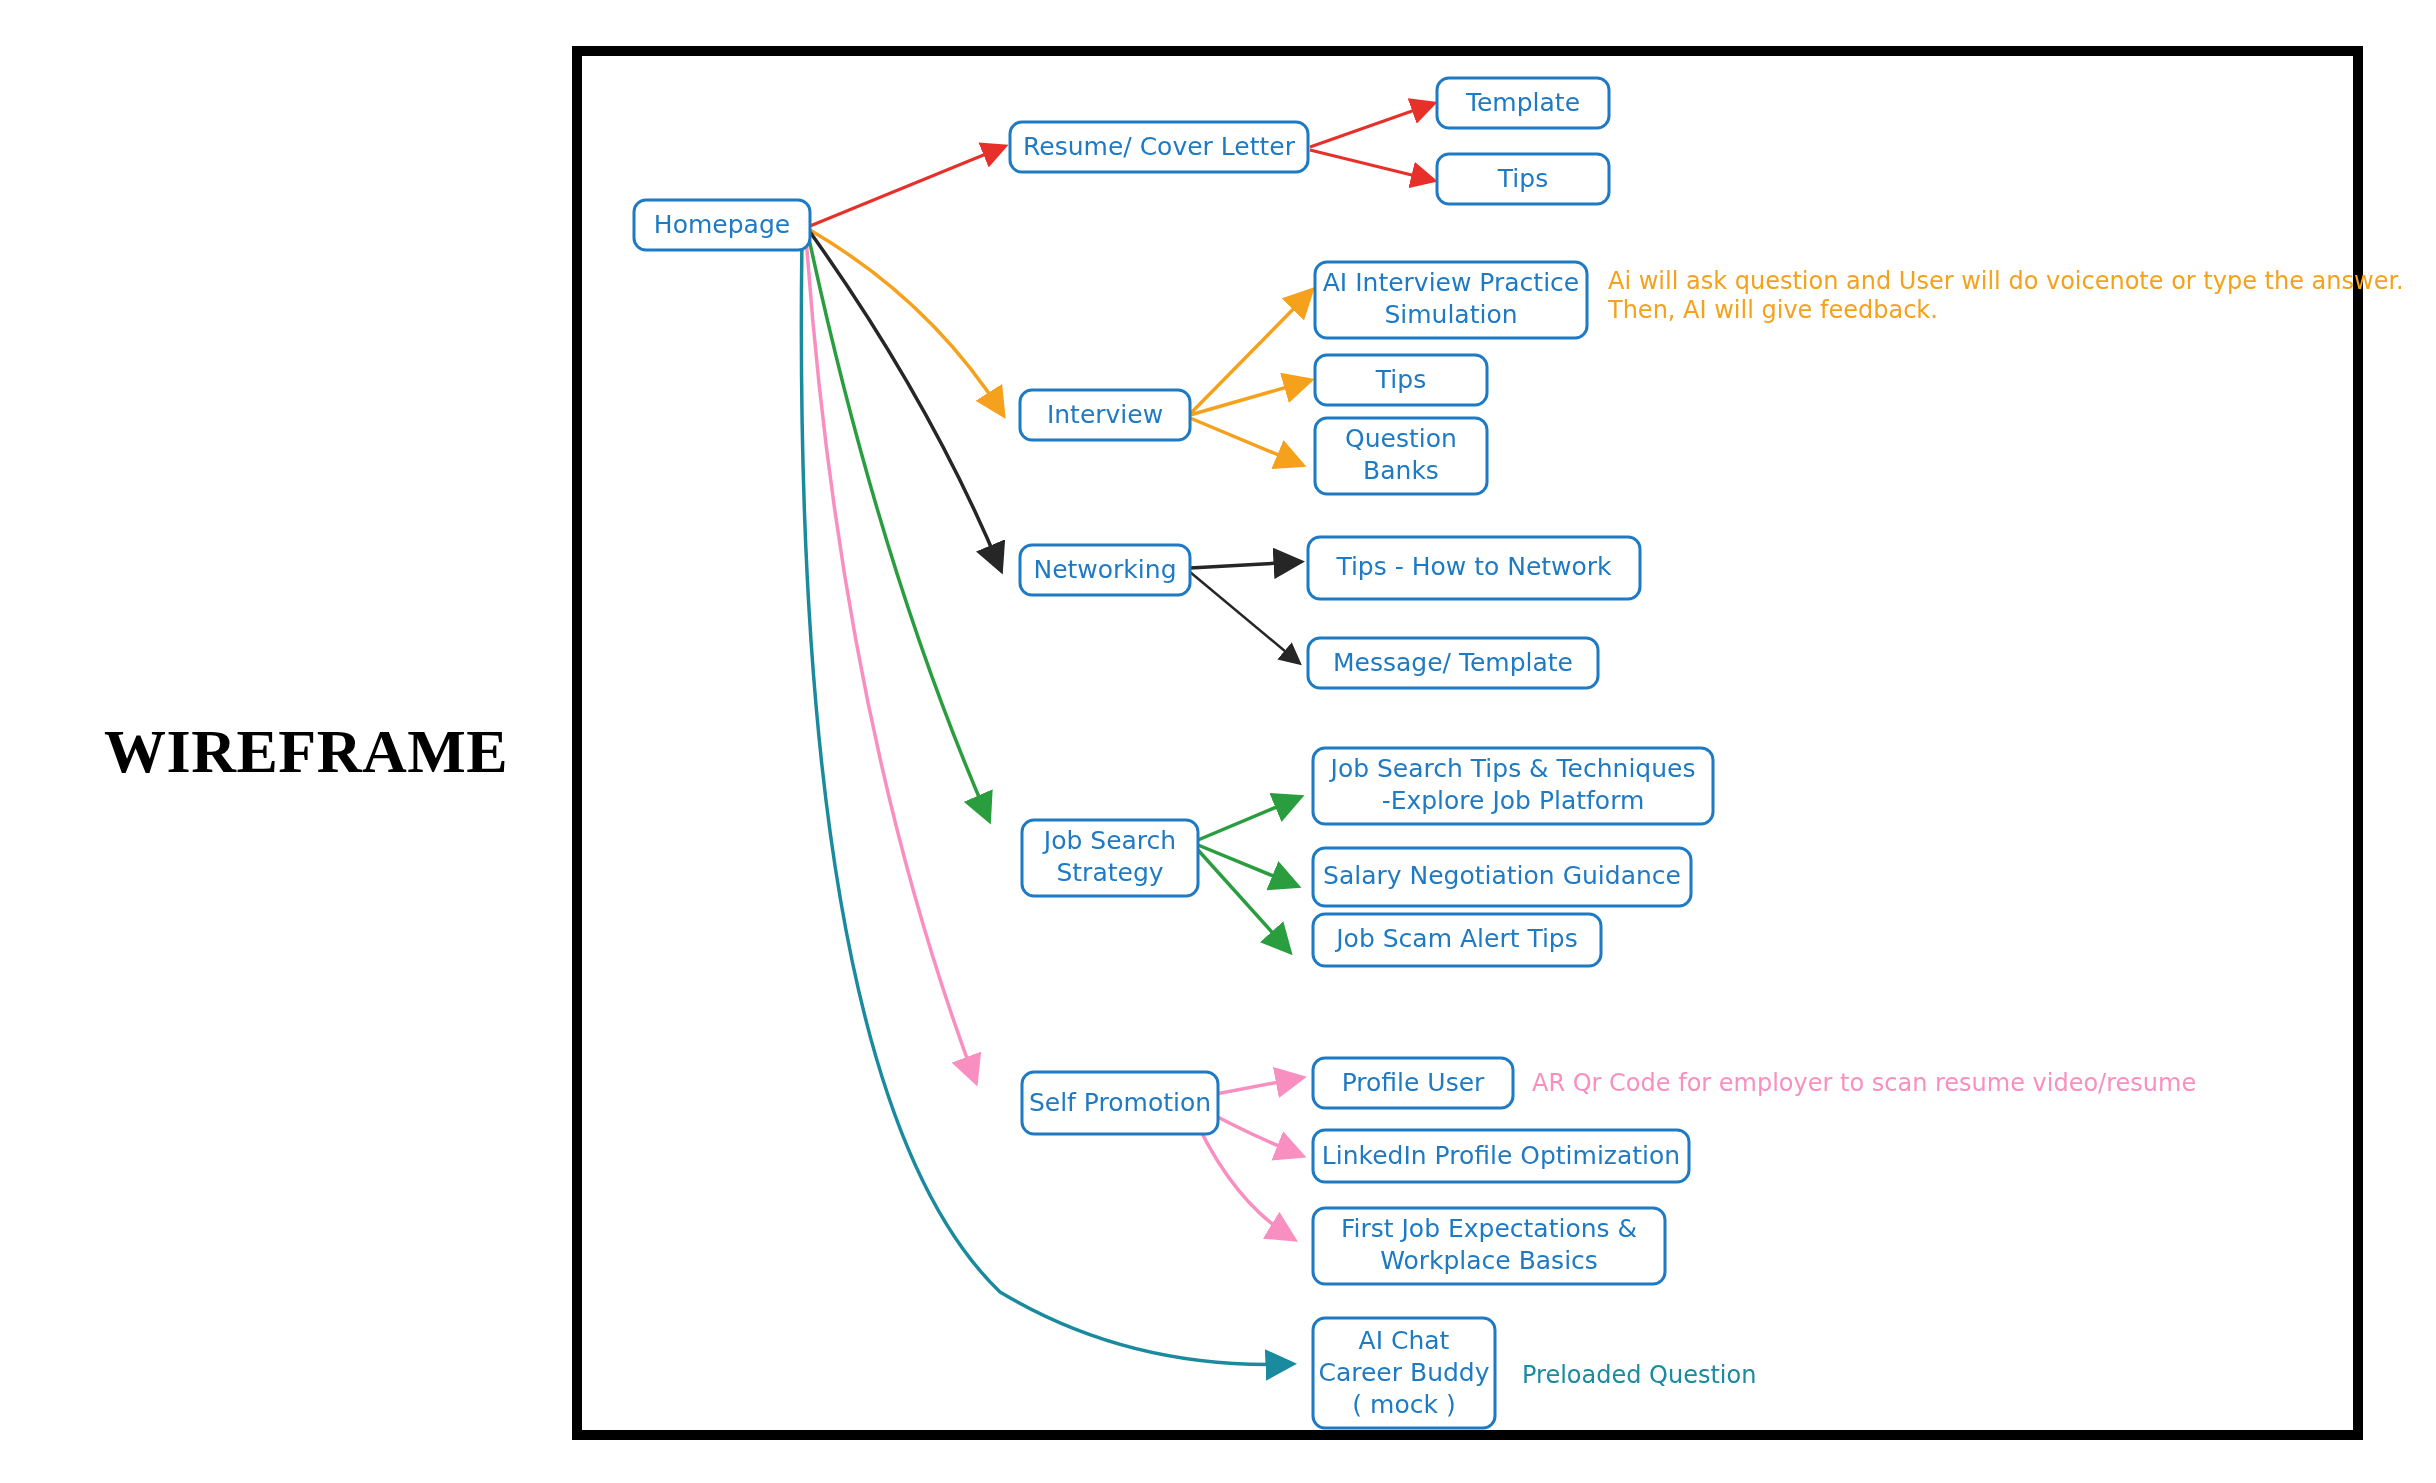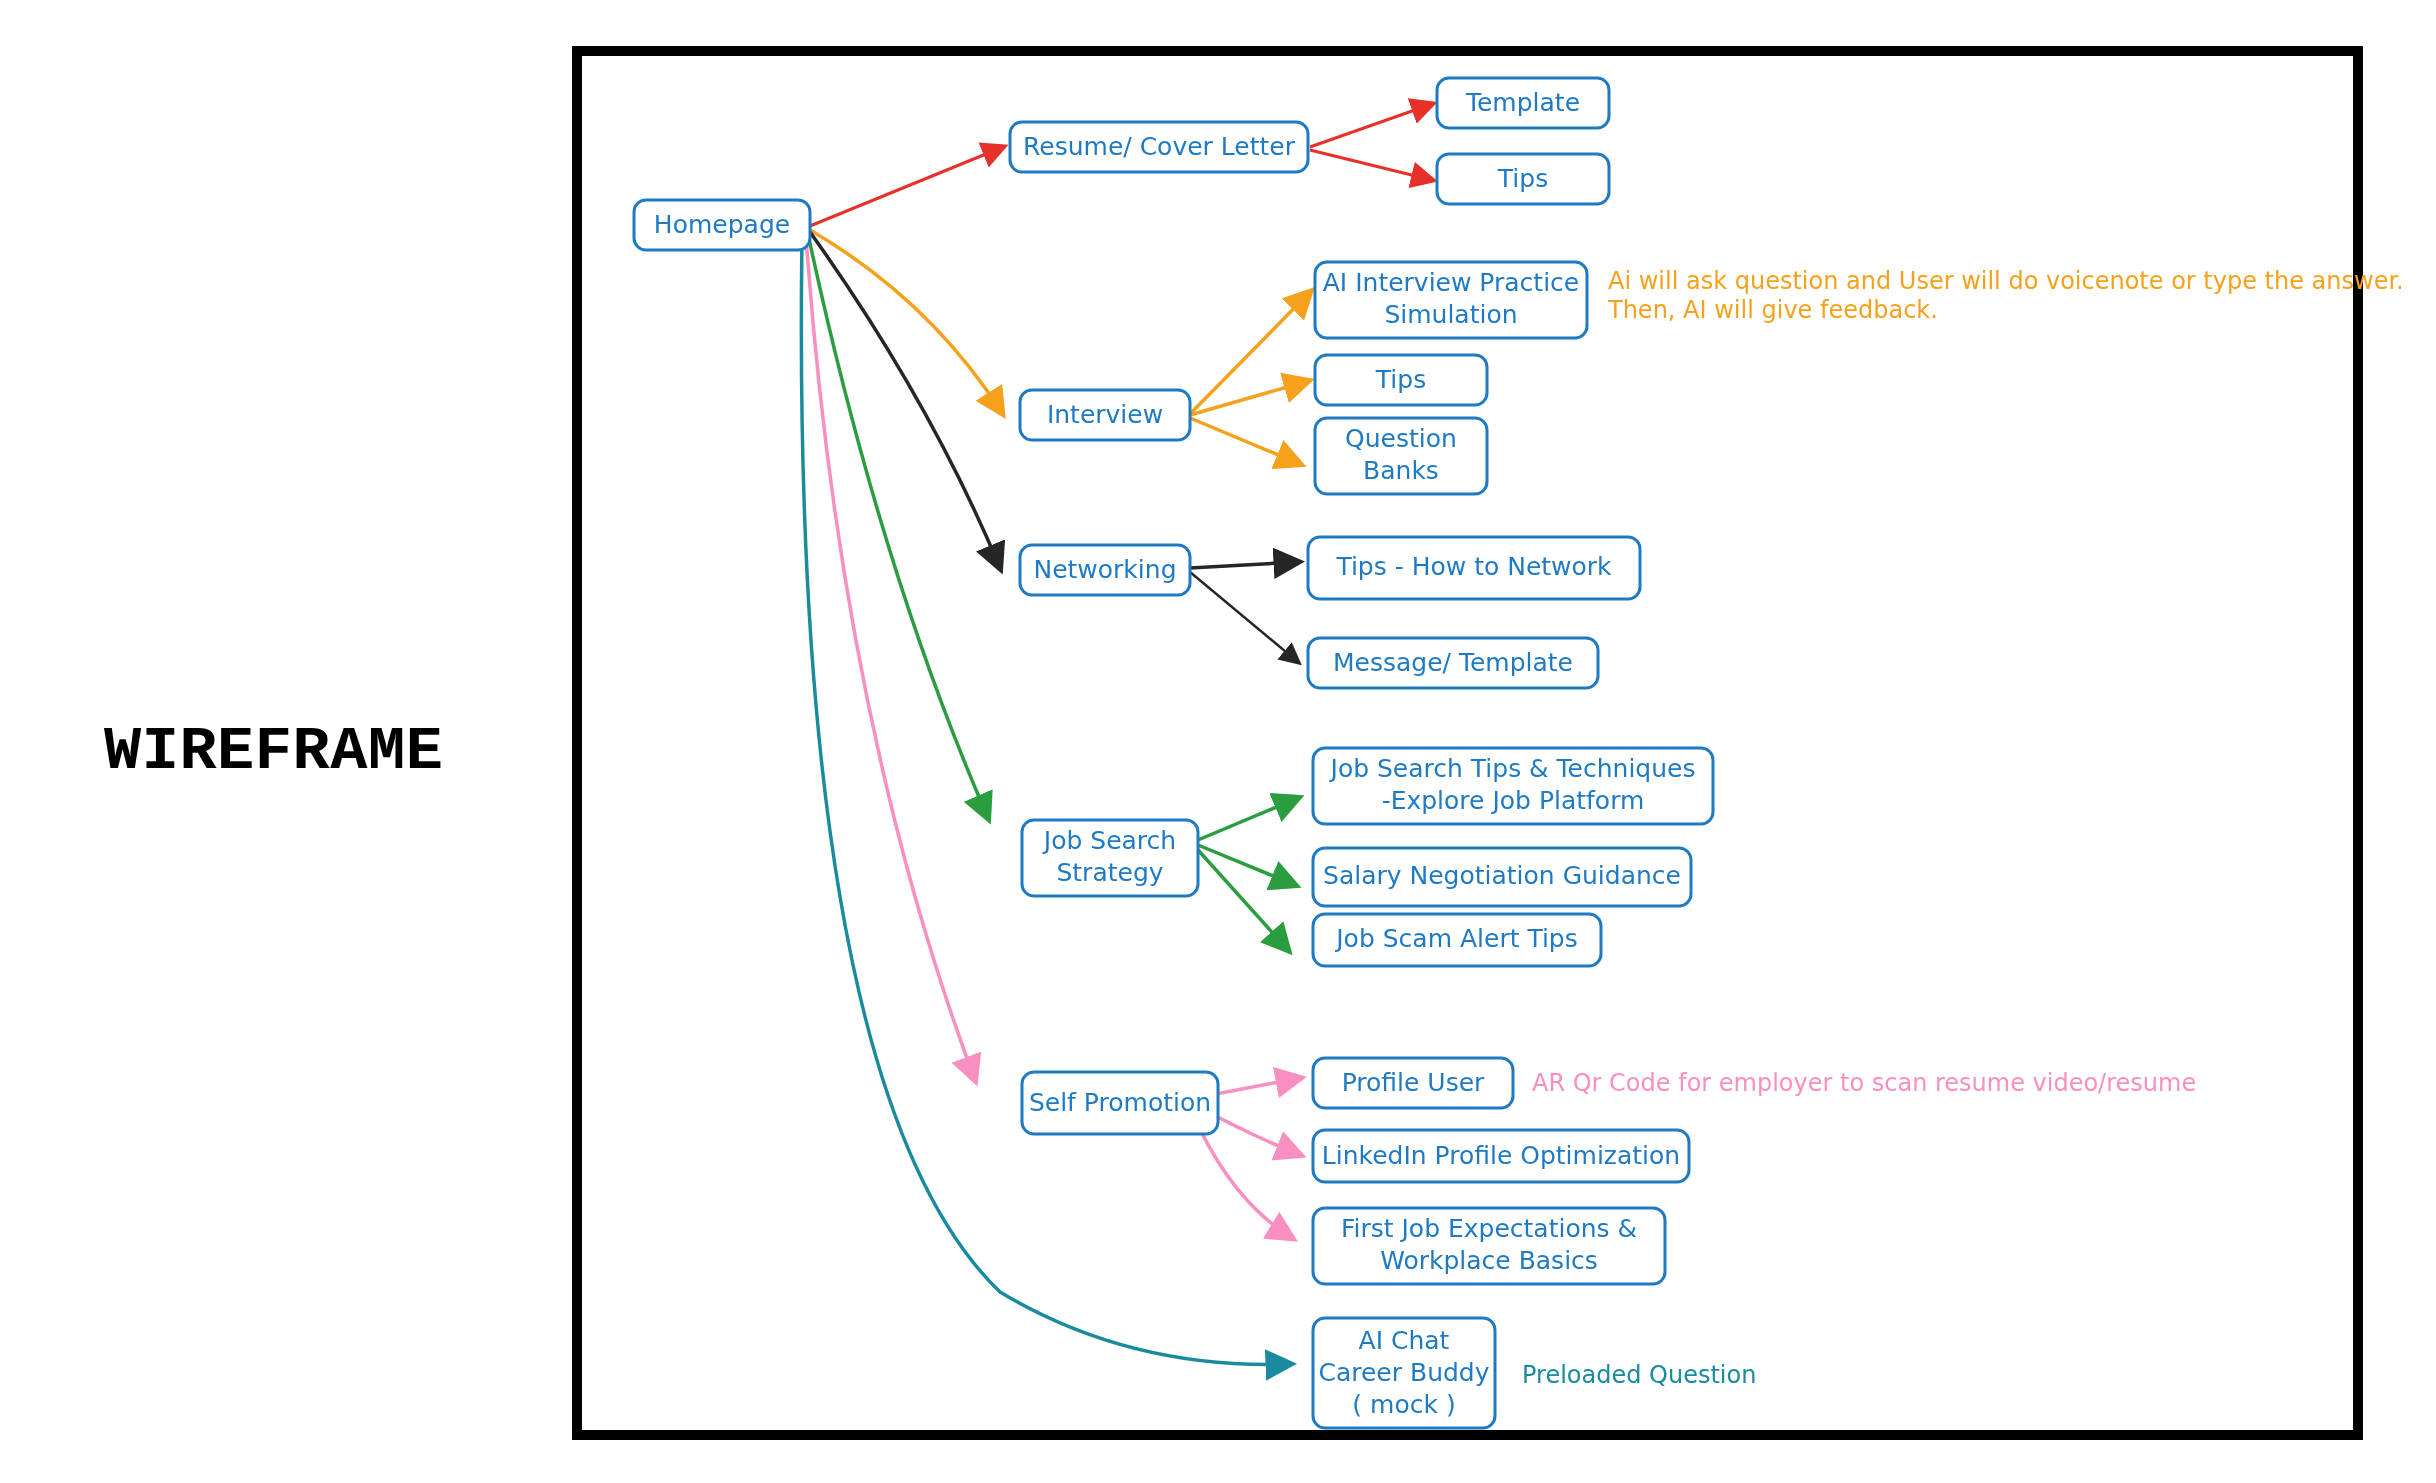--- a/index.html
+++ b/index.html
@@ -17,21 +17,21 @@
   #stage {
     position: relative;
     width: 2436px;
     height: 1483px;
     background: #ffffff;
   }
   #wireframe-title {
     position: absolute;
     left: 104px;
     top: 716px;
-    font-family: Liberation Mono, monospace;
+    font-family: Liberation Serif, serif;
     font-weight: bold;
     font-size: 62px;
     letter-spacing: 0.5px;
     color: #000000;
     white-space: nowrap;
   }
   #canvas-frame {
     position: absolute;
     left: 572px;
     top: 46px;

